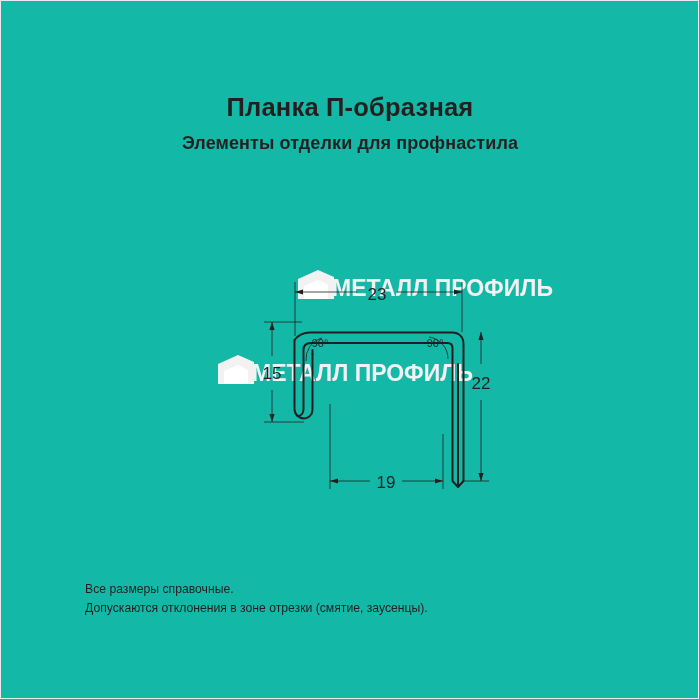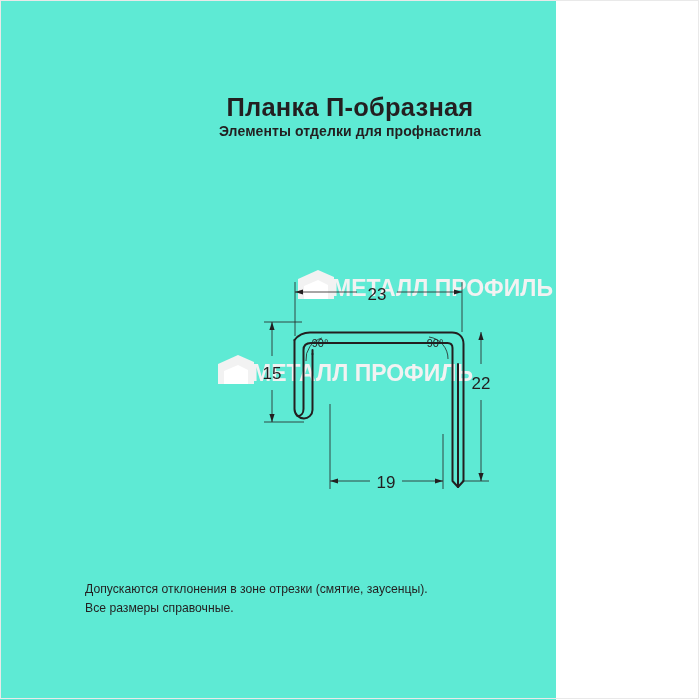--- a/index.html
+++ b/index.html
@@ -11,23 +11,23 @@
     width: 700px;
     height: 700px;
     font-family: "Liberation Sans", sans-serif;
     color: #231f20;
     position: relative;
     overflow: hidden;
   }
   #page {
     position: absolute;
     left: 0; top: 0;
-    width: 556px;
+    width: 700px;
     height: 700px;
-    background: #5eead4;
+    background: #14b8a6;
   }
   .border-frame {
     position: absolute;
     left: 0; top: 0;
     width: 699px;
     height: 699px;
     border: 1px solid #e9e9e9;
     box-sizing: border-box;
     pointer-events: none;
   }
@@ -44,23 +44,23 @@
     letter-spacing: 0.2px;
     line-height: 30px;
   }
   .title-line2 {
     font-size: 25.5px;
     font-weight: bold;
     letter-spacing: 0.2px;
     line-height: 31px;
   }
   .subtitle {
-    font-size: 14px;
+    font-size: 18px;
     font-weight: bold;
-    margin-top: 1px;
+    margin-top: 11px;
     letter-spacing: 0.1px;
   }
   .drawing-wrap {
     position: absolute;
     left: 0;
     top: 204px;
     width: 700px;
     height: 330px;
     margin-left: 32px;
   }
@@ -183,17 +183,17 @@
         <text x="449" y="185" font-size="17" text-anchor="middle">22</text>
         <text x="354" y="284" font-size="17" text-anchor="middle">19</text>
         <text x="288" y="143" font-size="11" text-anchor="middle">90°</text>
         <text x="403" y="143" font-size="11" text-anchor="middle">90°</text>
       </g>
 
     </svg>
   </div>
 
   <div class="notes">
+    <div>Все размеры справочные.</div>
     <div>Допускаются отклонения в зоне отрезки (смятие, заусенцы).</div>
-    <div>Все размеры справочные.</div>
   </div>
 
 </div>
 
 </body></html>

